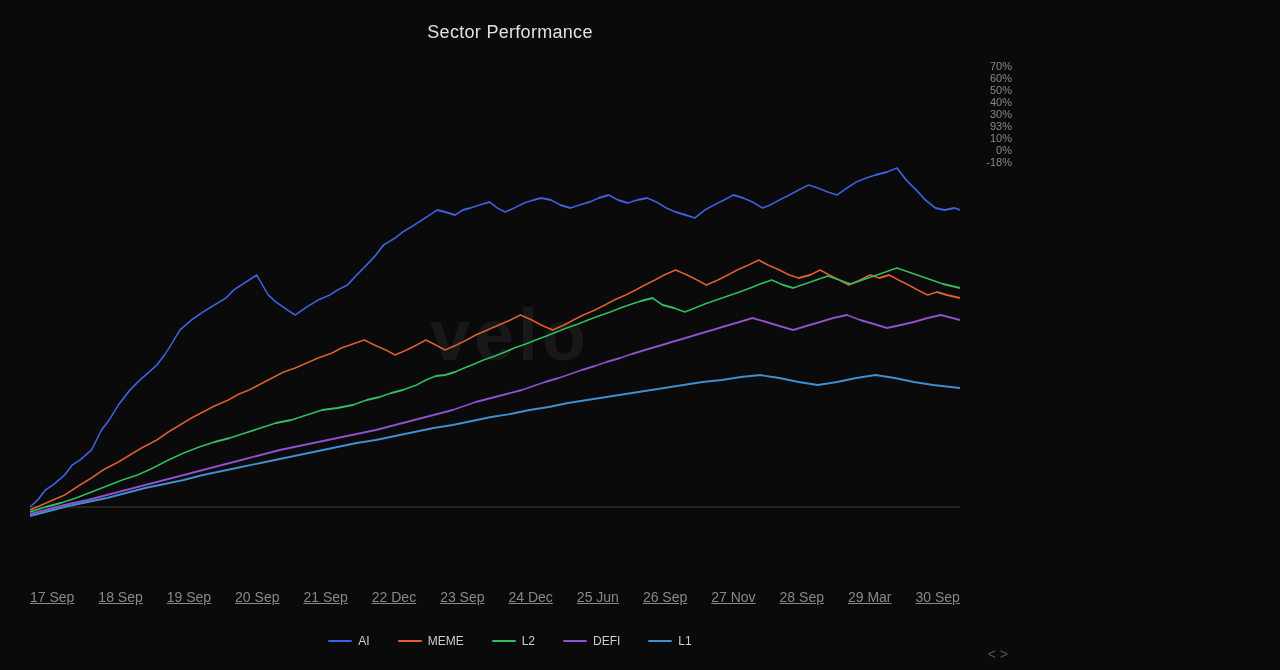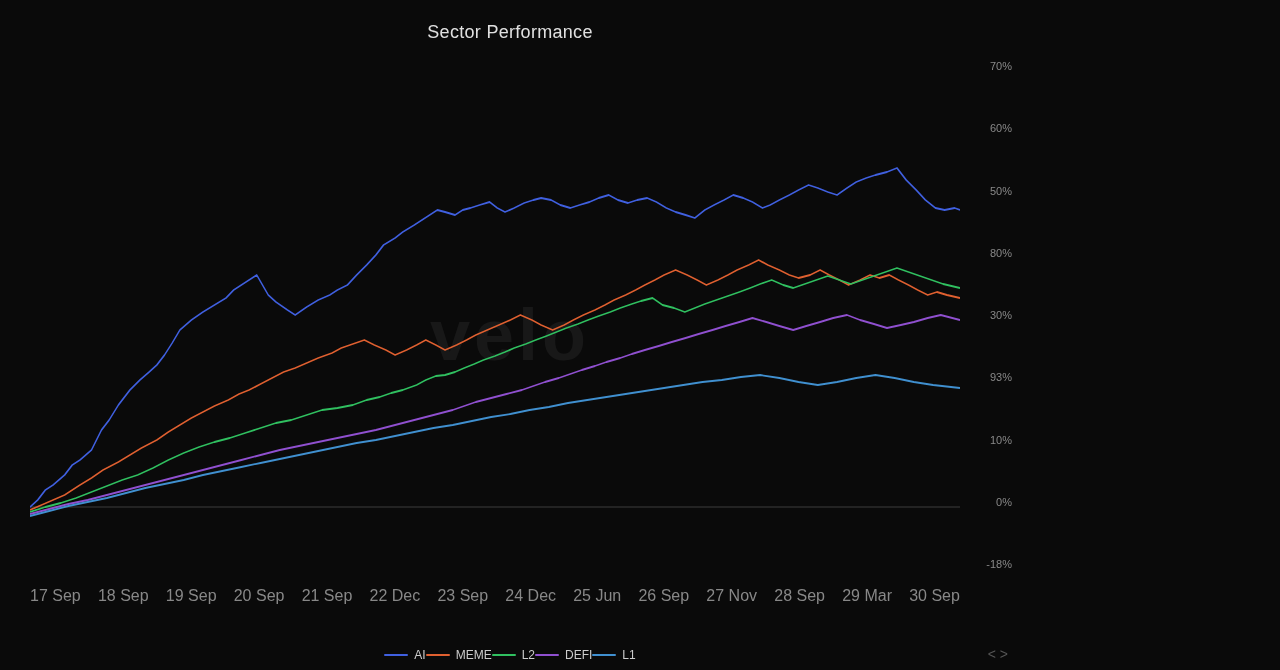--- a/index.html
+++ b/index.html
@@ -39,49 +39,50 @@
       user-select: none;
     }
     .y-axis {
       position: absolute;
       right: 0;
       top: 60px;
       bottom: 100px;
       width: 55px;
       display: flex;
       flex-direction: column;
-      justify-content: space-between;
       align-items: flex-end;
       padding-right: 8px;
     }
     .y-label {
       font-size: 11px;
       color: #888;
     }
     .x-axis {
       position: absolute;
       bottom: 65px;
       left: 30px;
       right: 60px;
       display: flex;
       justify-content: space-between;
       align-items: center;
     }
     .x-label {
-      font-size: 16px;
+      font-size: 14px;
       color: #888;
       text-align: left;
+      text-decoration: underline;
     }
     .legend {
       position: absolute;
-      bottom: 8px;
+      bottom: 22px;
       left: 0;
       right: 0;
       display: flex;
       justify-content: center;
+      gap: 28px;
       align-items: flex-start;
     }
     .legend-item {
       display: flex;
       align-items: center;
       gap: 6px;
       font-size: 12px;
       color: #ccc;
     }
     .legend-line {
@@ -107,21 +108,21 @@
 <body>
 
 <div class="chart-container">
   <div class="chart-title">Sector Performance</div>
   <div class="watermark">velo</div>
 
   <div class="y-axis">
     <span class="y-label">70%</span>
     <span class="y-label">60%</span>
     <span class="y-label">50%</span>
-    <span class="y-label">80%</span>
+    <span class="y-label">40%</span>
     <span class="y-label">30%</span>
     <span class="y-label">93%</span>
     <span class="y-label">10%</span>
     <span class="y-label">0%</span>
     <span class="y-label">-18%</span>
   </div>
 
   <svg class="chart-svg" viewBox="0 0 1210 510" preserveAspectRatio="none" style="position:absolute;top:60px;left:30px;right:60px;width:calc(100% - 90px);height:calc(100% - 160px);">
 
     <line x1="0" y1="447" x2="1210" y2="447" stroke="#444" stroke-width="1"></line>

